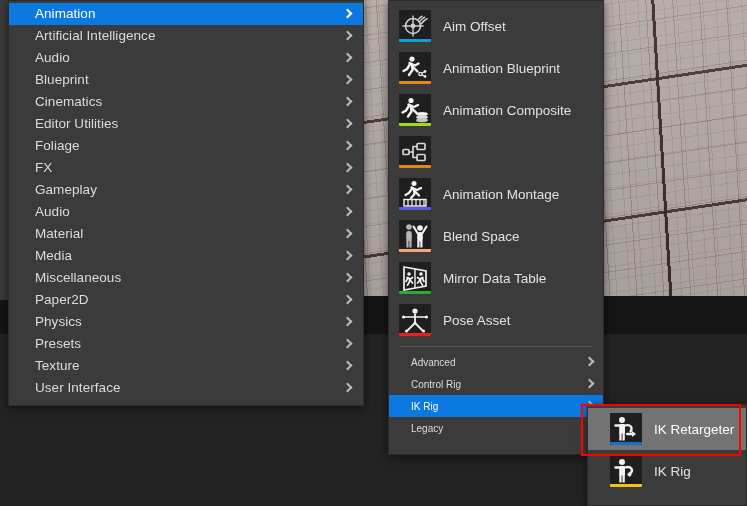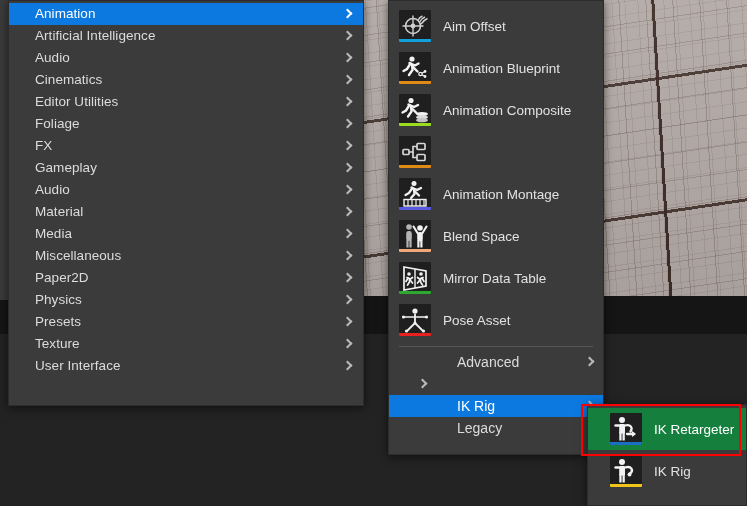--- a/index.html
+++ b/index.html
@@ -105,27 +105,27 @@
     margin-left:12px;color:#e2e2e2;font-size:13.5px;white-space:nowrap;
   }
 
   .menu-sep{height:1px;background:#565656;margin:5px 10px 4px 10px;}
 
   .sub-row{
     height:22px;display:flex;align-items:center;padding:0 8px 0 22px;
     box-sizing:border-box;cursor:default;
   }
   .sub-row.selected{background:#0b79e0;}
-  .sub-label{flex:1;color:#dcdcdc;font-size:14px;white-space:nowrap;margin-left:46px;}
+  .sub-label{flex:1;color:#dcdcdc;font-size:10px;white-space:nowrap;}
   .sub-row.selected .sub-label{color:#fff;}
 
   
   #menu-ikrig{left:587px;top:404px;width:160px;height:102px;padding:3px 0 0 0;}
   #menu-ikrig .asset-row{height:42px;padding-left:22px;}
-  #menu-ikrig .asset-row.selected{background:#15803d;}
+  #menu-ikrig .asset-row.selected{background:#737373;}
   #menu-ikrig .asset-row.selected .asset-label{color:#fff;}
 
   
   #red-box{
     position:absolute;left:581px;top:404px;width:160px;height:52px;
     border:2px solid #ff0000;box-sizing:border-box;z-index:30;pointer-events:none;
   }
 </style>
 </head>
 <body>
@@ -146,20 +146,24 @@
     <div class="cat-row selected">
       <span class="cat-label">Animation</span>
       <span class="arrow"></span>
     </div>
     <div class="cat-row">
       <span class="cat-label">Artificial Intelligence</span>
       <span class="arrow"></span>
     </div>
     <div class="cat-row">
       <span class="cat-label">Audio</span>
+      <span class="arrow"></span>
+    </div>
+    <div class="cat-row">
+      <span class="cat-label">Blueprint</span>
       <span class="arrow"></span>
     </div>
     <div class="cat-row">
       <span class="cat-label">Cinematics</span>
       <span class="arrow"></span>
     </div>
     <div class="cat-row">
       <span class="cat-label">Editor Utilities</span>
       <span class="arrow"></span>
     </div>
@@ -349,20 +353,21 @@
         <span class="icon-bar" style="background: rgb(232, 32, 32);"></span>
       </span>
       <span class="asset-label">Pose Asset</span>
     </div>
     <div class="menu-sep"></div>
     <div class="sub-row">
       <span class="sub-label">Advanced</span>
       <span class="arrow"></span>
     </div>
     <div class="sub-row">
+      <span class="sub-label">Control Rig</span>
       <span class="arrow"></span>
     </div>
     <div class="sub-row selected">
       <span class="sub-label">IK Rig</span>
       <span class="arrow"></span>
     </div>
     <div class="sub-row">
       <span class="sub-label">Legacy</span>
       <span class="arrow"></span>
     </div>

